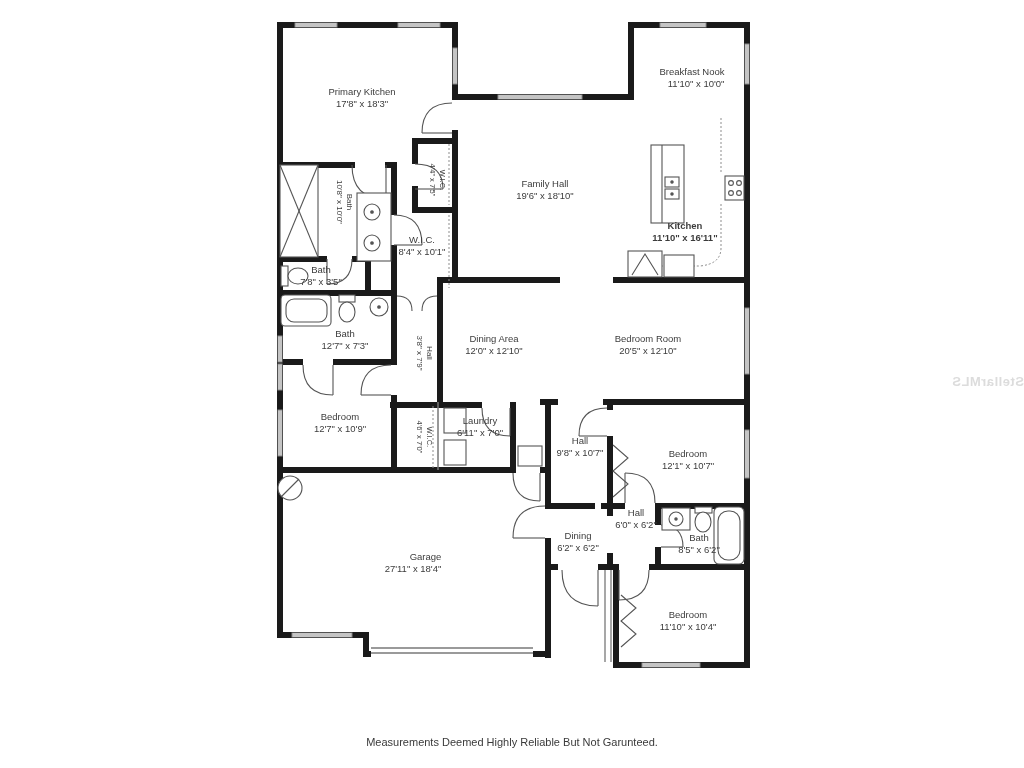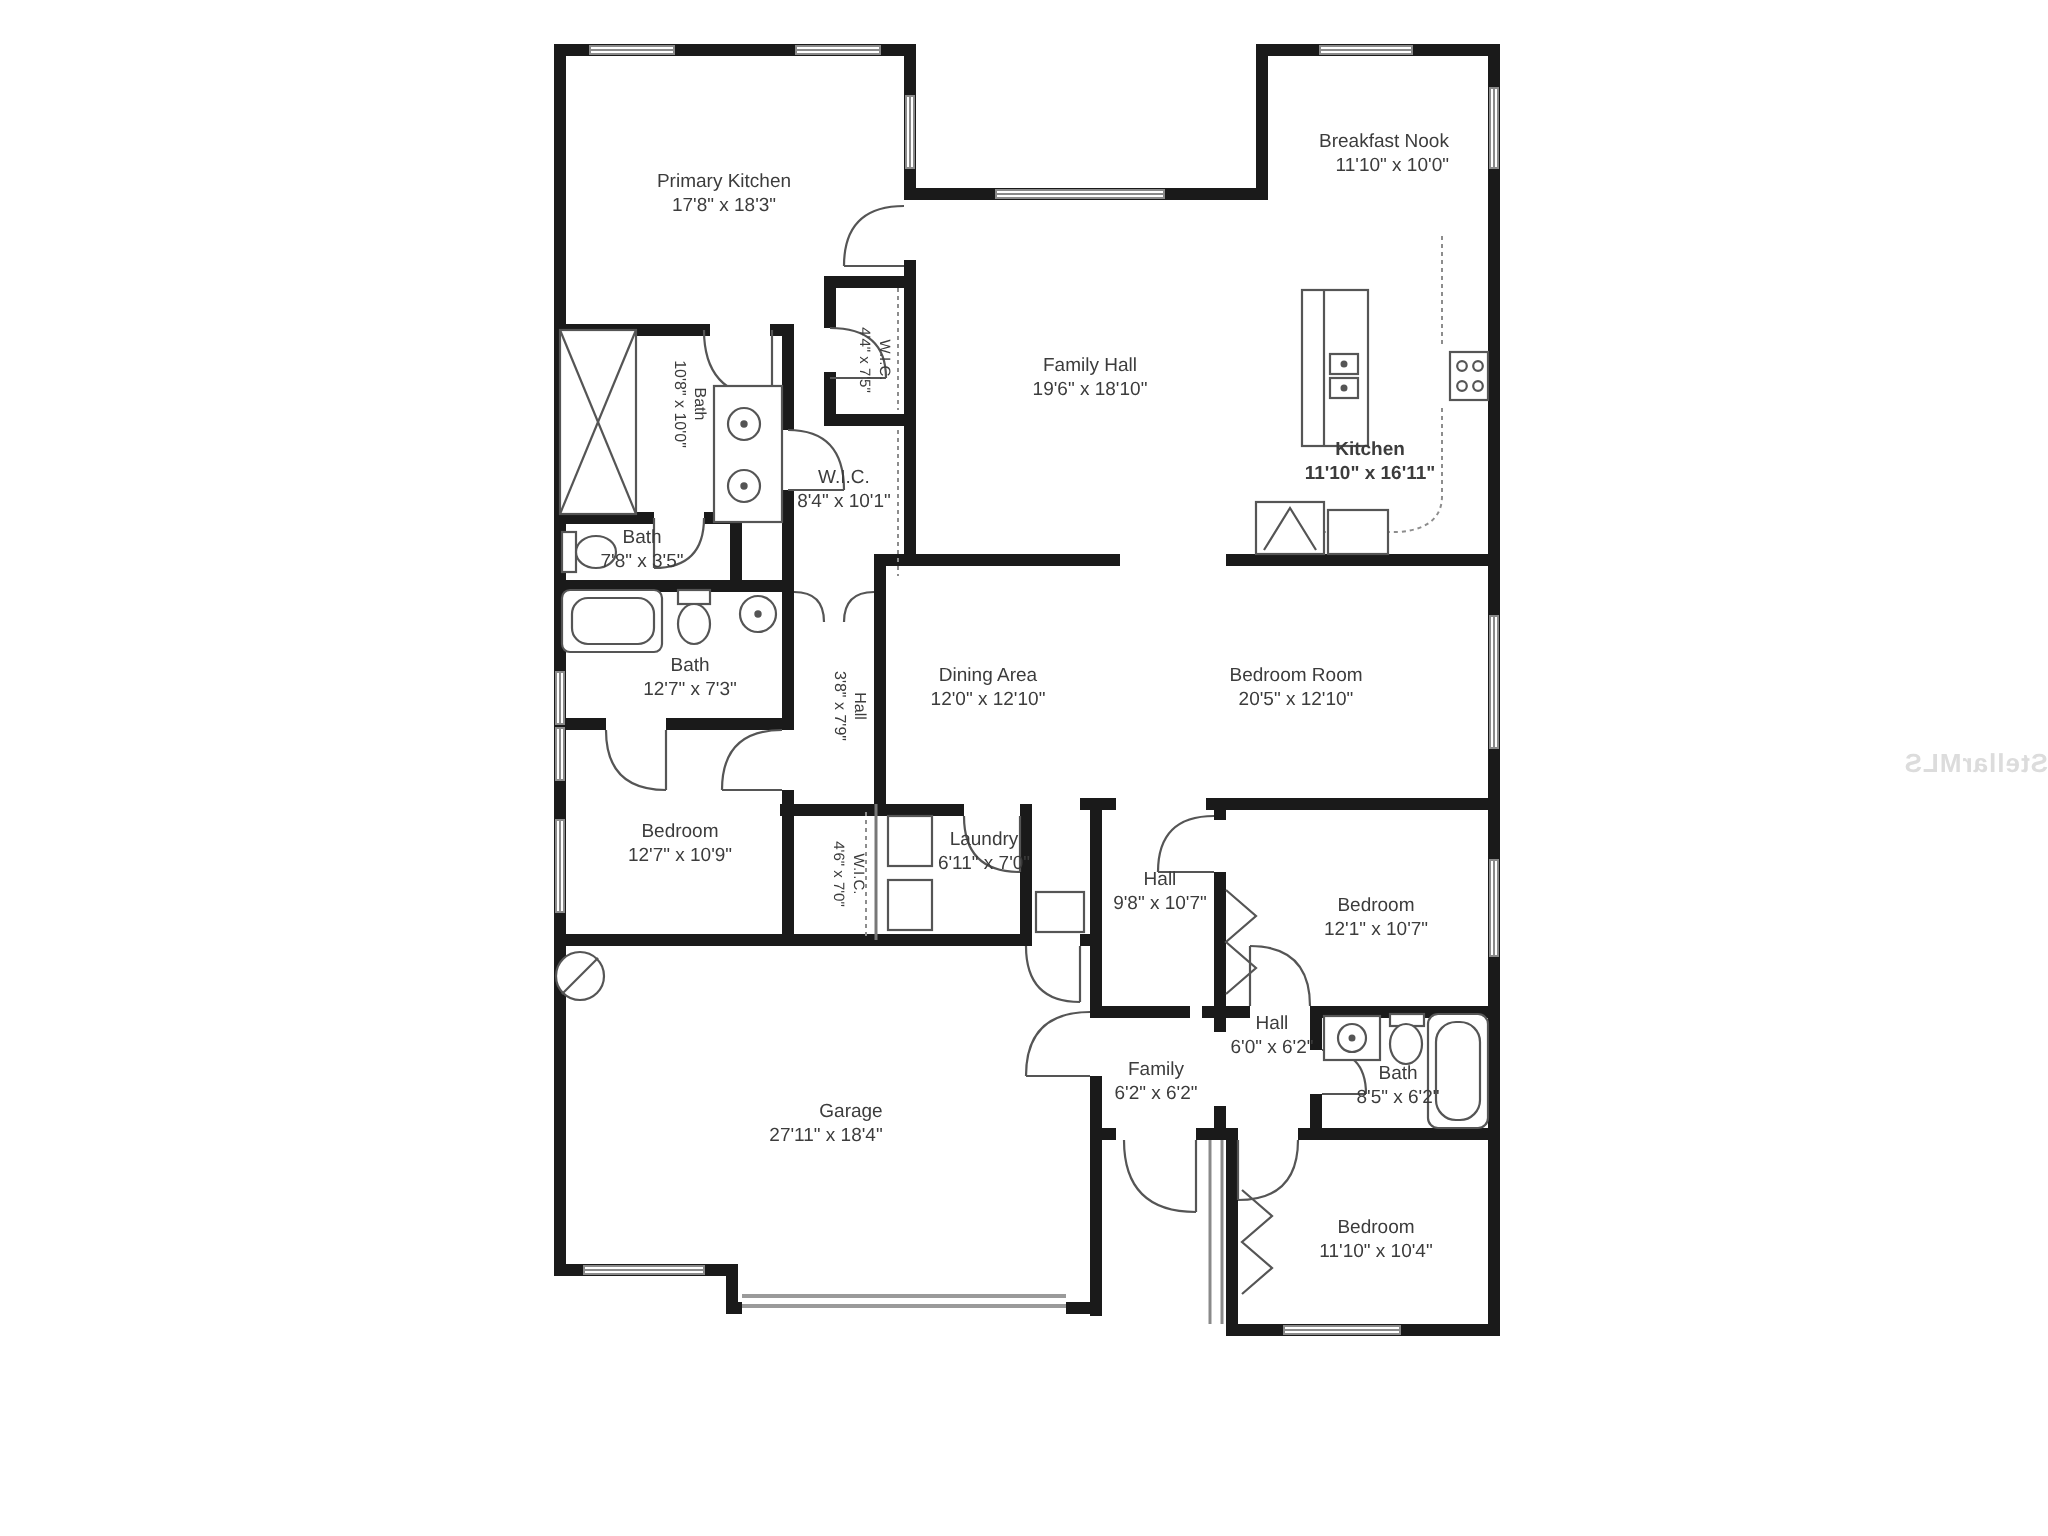--- a/index.html
+++ b/index.html
@@ -320,23 +320,24 @@
   <div class="room-label rot sm" style="left:344px;top:202px;"><span class="nm">Bath</span><span class="dm">10'8" x 10'0"</span></div>
   <div class="room-label rot xs" style="left:437px;top:180px;"><span class="nm">W.I.C.</span><span class="dm">4'4" x 7'5"</span></div>
   <div class="room-label" style="left:422px;top:246px;"><span class="nm">W.I.C.</span><span class="dm">8'4" x 10'1"</span></div>
   <div class="room-label" style="left:321px;top:276px;"><span class="nm">Bath</span><span class="dm">7'8" x 3'5"</span></div>
   <div class="room-label" style="left:345px;top:340px;"><span class="nm">Bath</span><span class="dm">12'7" x 7'3"</span></div>
   <div class="room-label rot sm" style="left:424px;top:353px;"><span class="nm">Hall</span><span class="dm">3'8" x 7'9"</span></div>
   <div class="room-label" style="left:494px;top:345px;"><span class="nm">Dining Area</span><span class="dm">12'0" x 12'10"</span></div>
   <div class="room-label" style="left:648px;top:345px;"><span class="nm">Bedroom Room</span><span class="dm">20'5" x 12'10"</span></div>
   <div class="room-label" style="left:340px;top:423px;"><span class="nm">Bedroom</span><span class="dm">12'7" x 10'9"</span></div>
   <div class="room-label rot xs" style="left:424px;top:437px;"><span class="nm">W.I.C.</span><span class="dm">4'6" x 7'0"</span></div>
-  <div class="room-label" style="left:492px;top:427px;"><span class="nm">Laundry</span><span class="dm">6'11" x 7'0"</span></div>
+  <div class="room-label" style="left:480px;top:427px;"><span class="nm">Laundry</span><span class="dm">6'11" x 7'0"</span></div>
   <div class="room-label" style="left:580px;top:447px;"><span class="nm">Hall</span><span class="dm">9'8" x 10'7"</span></div>
   <div class="room-label" style="left:688px;top:460px;"><span class="nm">Bedroom</span><span class="dm">12'1" x 10'7"</span></div>
   <div class="room-label" style="left:636px;top:519px;"><span class="nm">Hall</span><span class="dm">6'0" x 6'2"</span></div>
-  <div class="room-label" style="left:578px;top:542px;"><span class="nm">Family</span><span class="dm">6'2" x 6'2"</span></div>
+  <div class="room-label" style="left:578px;top:542px;"><span class="nm">Dining</span><span class="dm">6'2" x 6'2"</span></div>
   <div class="room-label" style="left:699px;top:544px;"><span class="nm">Bath</span><span class="dm">8'5" x 6'2"</span></div>
   <div class="room-label" style="left:413px;top:563px;text-align:right;"><span class="nm">Garage</span><span class="dm">27'11" x 18'4"</span></div>
   <div class="room-label" style="left:688px;top:621px;"><span class="nm">Bedroom</span><span class="dm">11'10" x 10'4"</span></div>
 
   <div class="watermark">StellarMLS</div>
+  <div class="disclaimer">Measurements Deemed Highly Reliable But Not Garunteed.</div>
 </div>
 
 </body></html>

